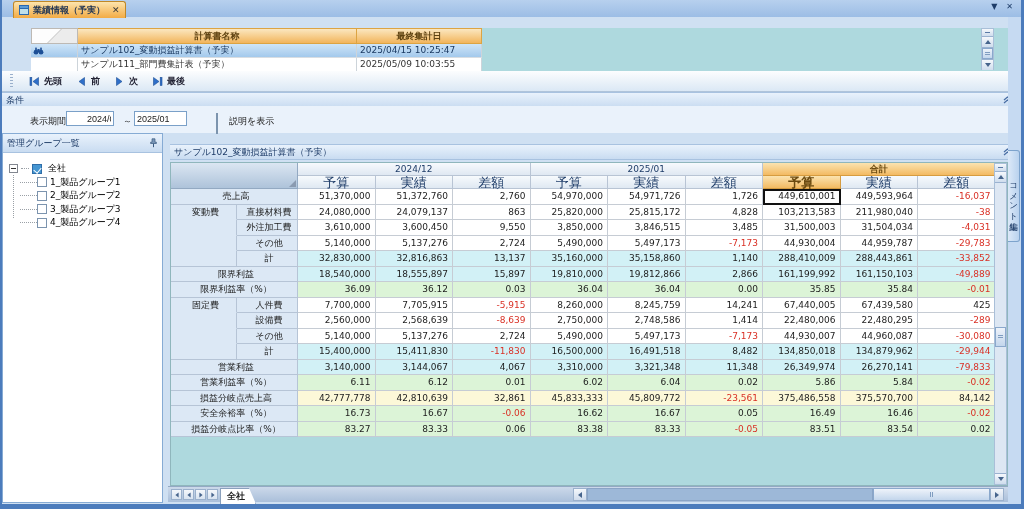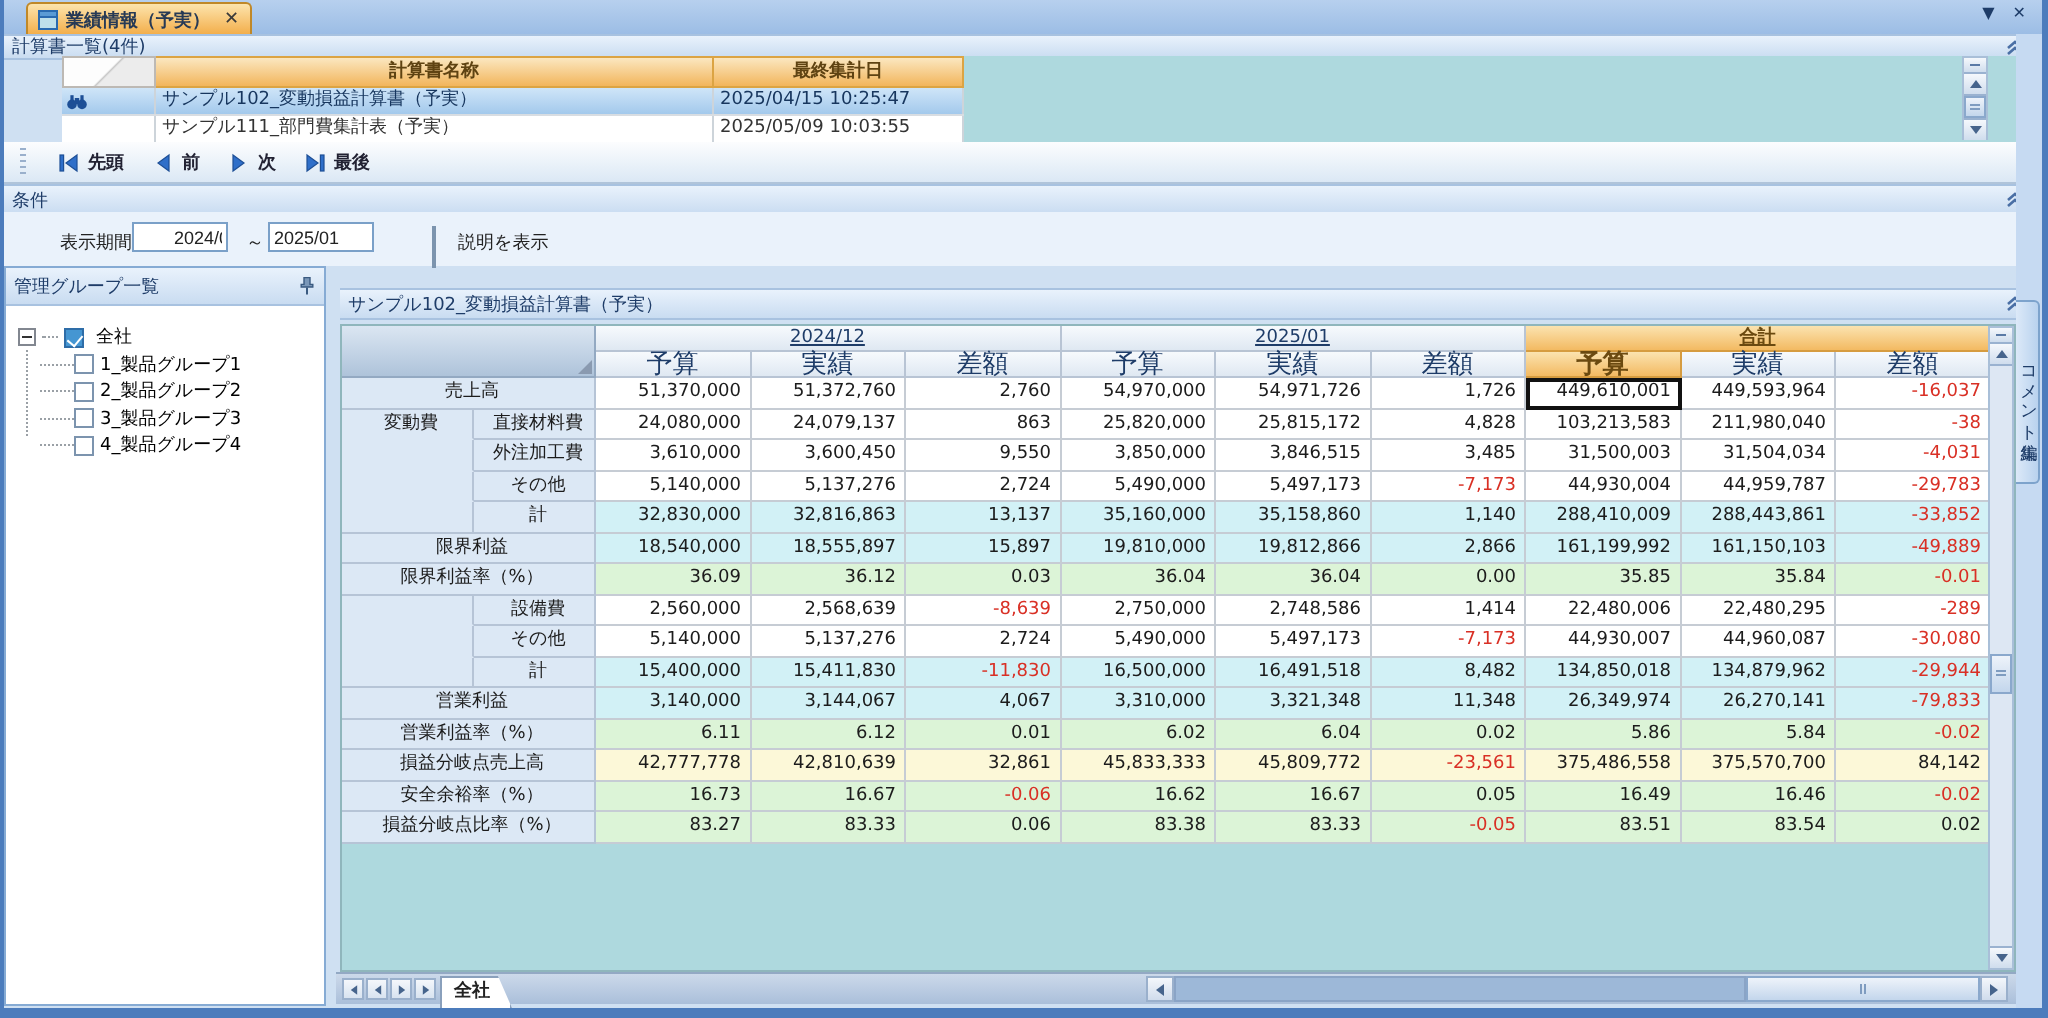--- a/index.html
+++ b/index.html
@@ -76,21 +76,21 @@
   
   .main-panel{left:168px;top:133px;width:840px;height:370px;}
   .ptitle{position:absolute;left:2px;top:11px;width:838px;height:14px;}
   .grid{position:absolute;left:2px;top:29px;width:838px;height:324px;background:#aed9de;border:1px solid #8fb6bc;box-sizing:border-box;overflow:hidden;}
   .ghead{position:relative;height:26px;width:825px;}
   .hlabel{position:absolute;left:0;top:0;width:127px;height:26px;background:linear-gradient(#dbe6f2,#aec3da);border-right:1px solid #93a9c2;border-bottom:1px solid #93a9c2;box-sizing:border-box;}
   .hlabel .tri{position:absolute;right:1px;bottom:1px;width:0;height:0;border-left:7px solid transparent;border-bottom:7px solid #8a9ab0;}
   .hcols{position:absolute;left:127px;top:0;}
   .grow{display:flex;}
   .gcell{width:232.5px;height:13px;line-height:13px;text-align:center;font-size:9px;color:#1e3c68;
-         background:linear-gradient(#f7fafd,#dfe8f2);border-right:1px solid #b8c4d4;border-bottom:1px solid #b8c4d4;box-sizing:border-box;text-decoration:underline;}
+         background:linear-gradient(#f7fafd,#dfe8f2);border-right:1px solid #b8c4d4;border-bottom:1px solid #b8c4d4;box-sizing:border-box;}
   .shcell{width:77.5px;height:13px;line-height:13px;text-align:center;font-size:13px;color:#1e3c68;
           background:linear-gradient(#f7fafd,#dfe8f2);border-right:1px solid #b8c4d4;border-bottom:1px solid #b8c4d4;box-sizing:border-box;}
   .gcell.orange,.shcell.orange{background:linear-gradient(#fbe3b0,#f3ba62);color:#6b4a10;font-weight:bold;border-right-color:#d69c40;border-bottom-color:#d69c40;}
   .trow{display:flex;height:15.5px;line-height:15px;width:825px;}
   .lcell{background:#dce8f5;border-right:1px solid #b6c4d6;border-bottom:1px solid #b6c4d6;font-size:9px;color:#1c1c1c;
          padding-left:4px;overflow:hidden;white-space:nowrap;box-sizing:border-box;text-align:center;}
   .lcell.merged{width:127px;} .lcell.cat{width:66px;} .lcell.item{width:61px;}
   .lcell.nb{border-bottom-color:#dce8f5;}
   .dcell{width:77.5px;background:#fff;border-right:1px solid #c6ccd4;border-bottom:1px solid #c6ccd4;
          font-size:9px;color:#1c1c1c;text-align:right;padding-right:4px;box-sizing:border-box;overflow:hidden;}
@@ -134,28 +134,20 @@
       </span>
       <span>業績情報（予実）</span>
       <span class="tabclose">✕</span>
     </div>
     <div class="strip-ctrl">
       <span>▼</span>
       <span>✕</span>
     </div>
   </div>
 
-  <div class="abs phead list-panel-head">
-    <span>計算書一覧(4件)</span>
-    <span class="collapse-icon">
-      <svg width="9" height="8" viewBox="0 0 9 8">
-          <path d="M1 4 L4.5 1 L8 4 M1 7 L4.5 4 L8 7" fill="none" stroke="#4a6fa5" stroke-width="1.3"></path>
-        </svg>
-    </span>
-  </div>
 
   <div class="abs list-grid">
     <div class="lg-row" style="top:0;">
       <div class="corner"></div>
       <div class="oh name">計算書名称</div>
       <div class="oh date">最終集計日</div>
     </div>
     <div class="abs" id="list-rows" style="left:0;top:16px;">
   <div class="list-row sel">
     <div class="lr-ind">
@@ -413,20 +405,33 @@
             <div class="dcell">36.12</div>
             <div class="dcell">0.03</div>
             <div class="dcell">36.04</div>
             <div class="dcell">36.04</div>
             <div class="dcell">0.00</div>
             <div class="dcell">35.85</div>
             <div class="dcell">35.84</div>
             <div class="dcell neg">-0.01</div>
           </div>
           <div class="trow normal">
+            <div class="lcell cat nb">固定費</div>
+            <div class="lcell item">人件費</div>
+            <div class="dcell">7,700,000</div>
+            <div class="dcell">7,705,915</div>
+            <div class="dcell neg">-5,915</div>
+            <div class="dcell">8,260,000</div>
+            <div class="dcell">8,245,759</div>
+            <div class="dcell">14,241</div>
+            <div class="dcell">67,440,005</div>
+            <div class="dcell">67,439,580</div>
+            <div class="dcell">425</div>
+          </div>
+          <div class="trow normal">
             <div class="lcell cat nb"></div>
             <div class="lcell item">設備費</div>
             <div class="dcell">2,560,000</div>
             <div class="dcell">2,568,639</div>
             <div class="dcell neg">-8,639</div>
             <div class="dcell">2,750,000</div>
             <div class="dcell">2,748,586</div>
             <div class="dcell">1,414</div>
             <div class="dcell">22,480,006</div>
             <div class="dcell">22,480,295</div>

